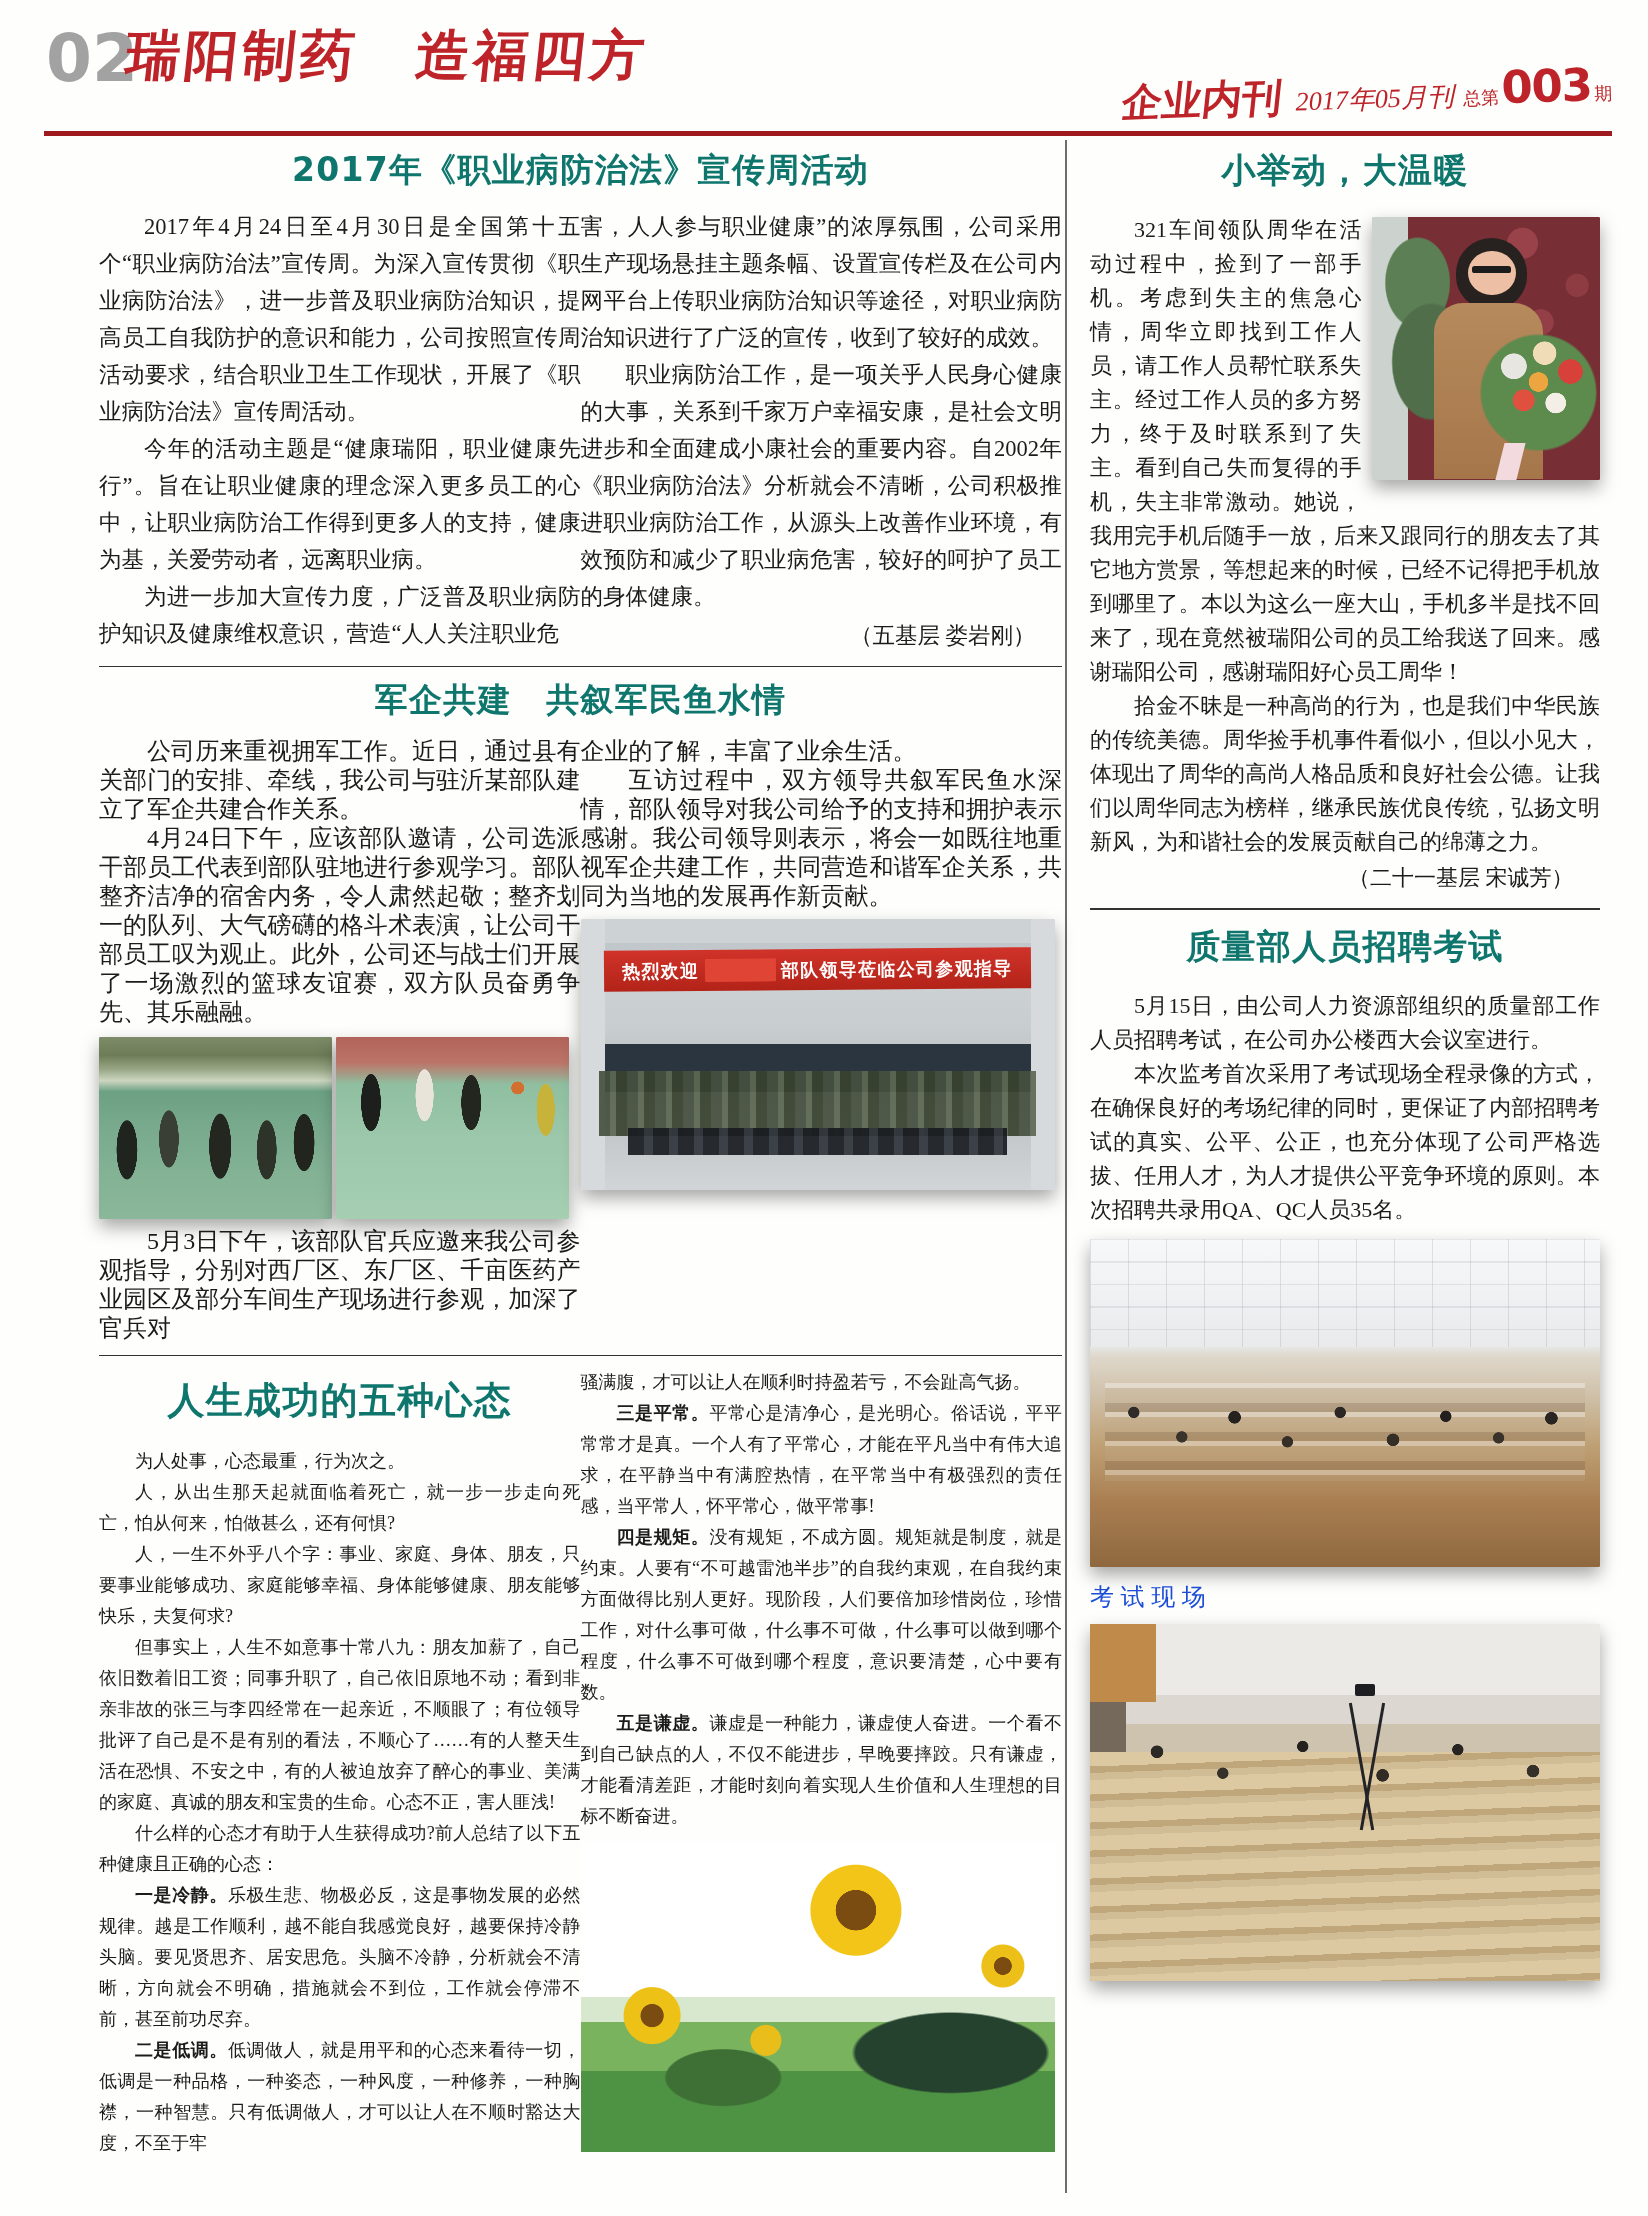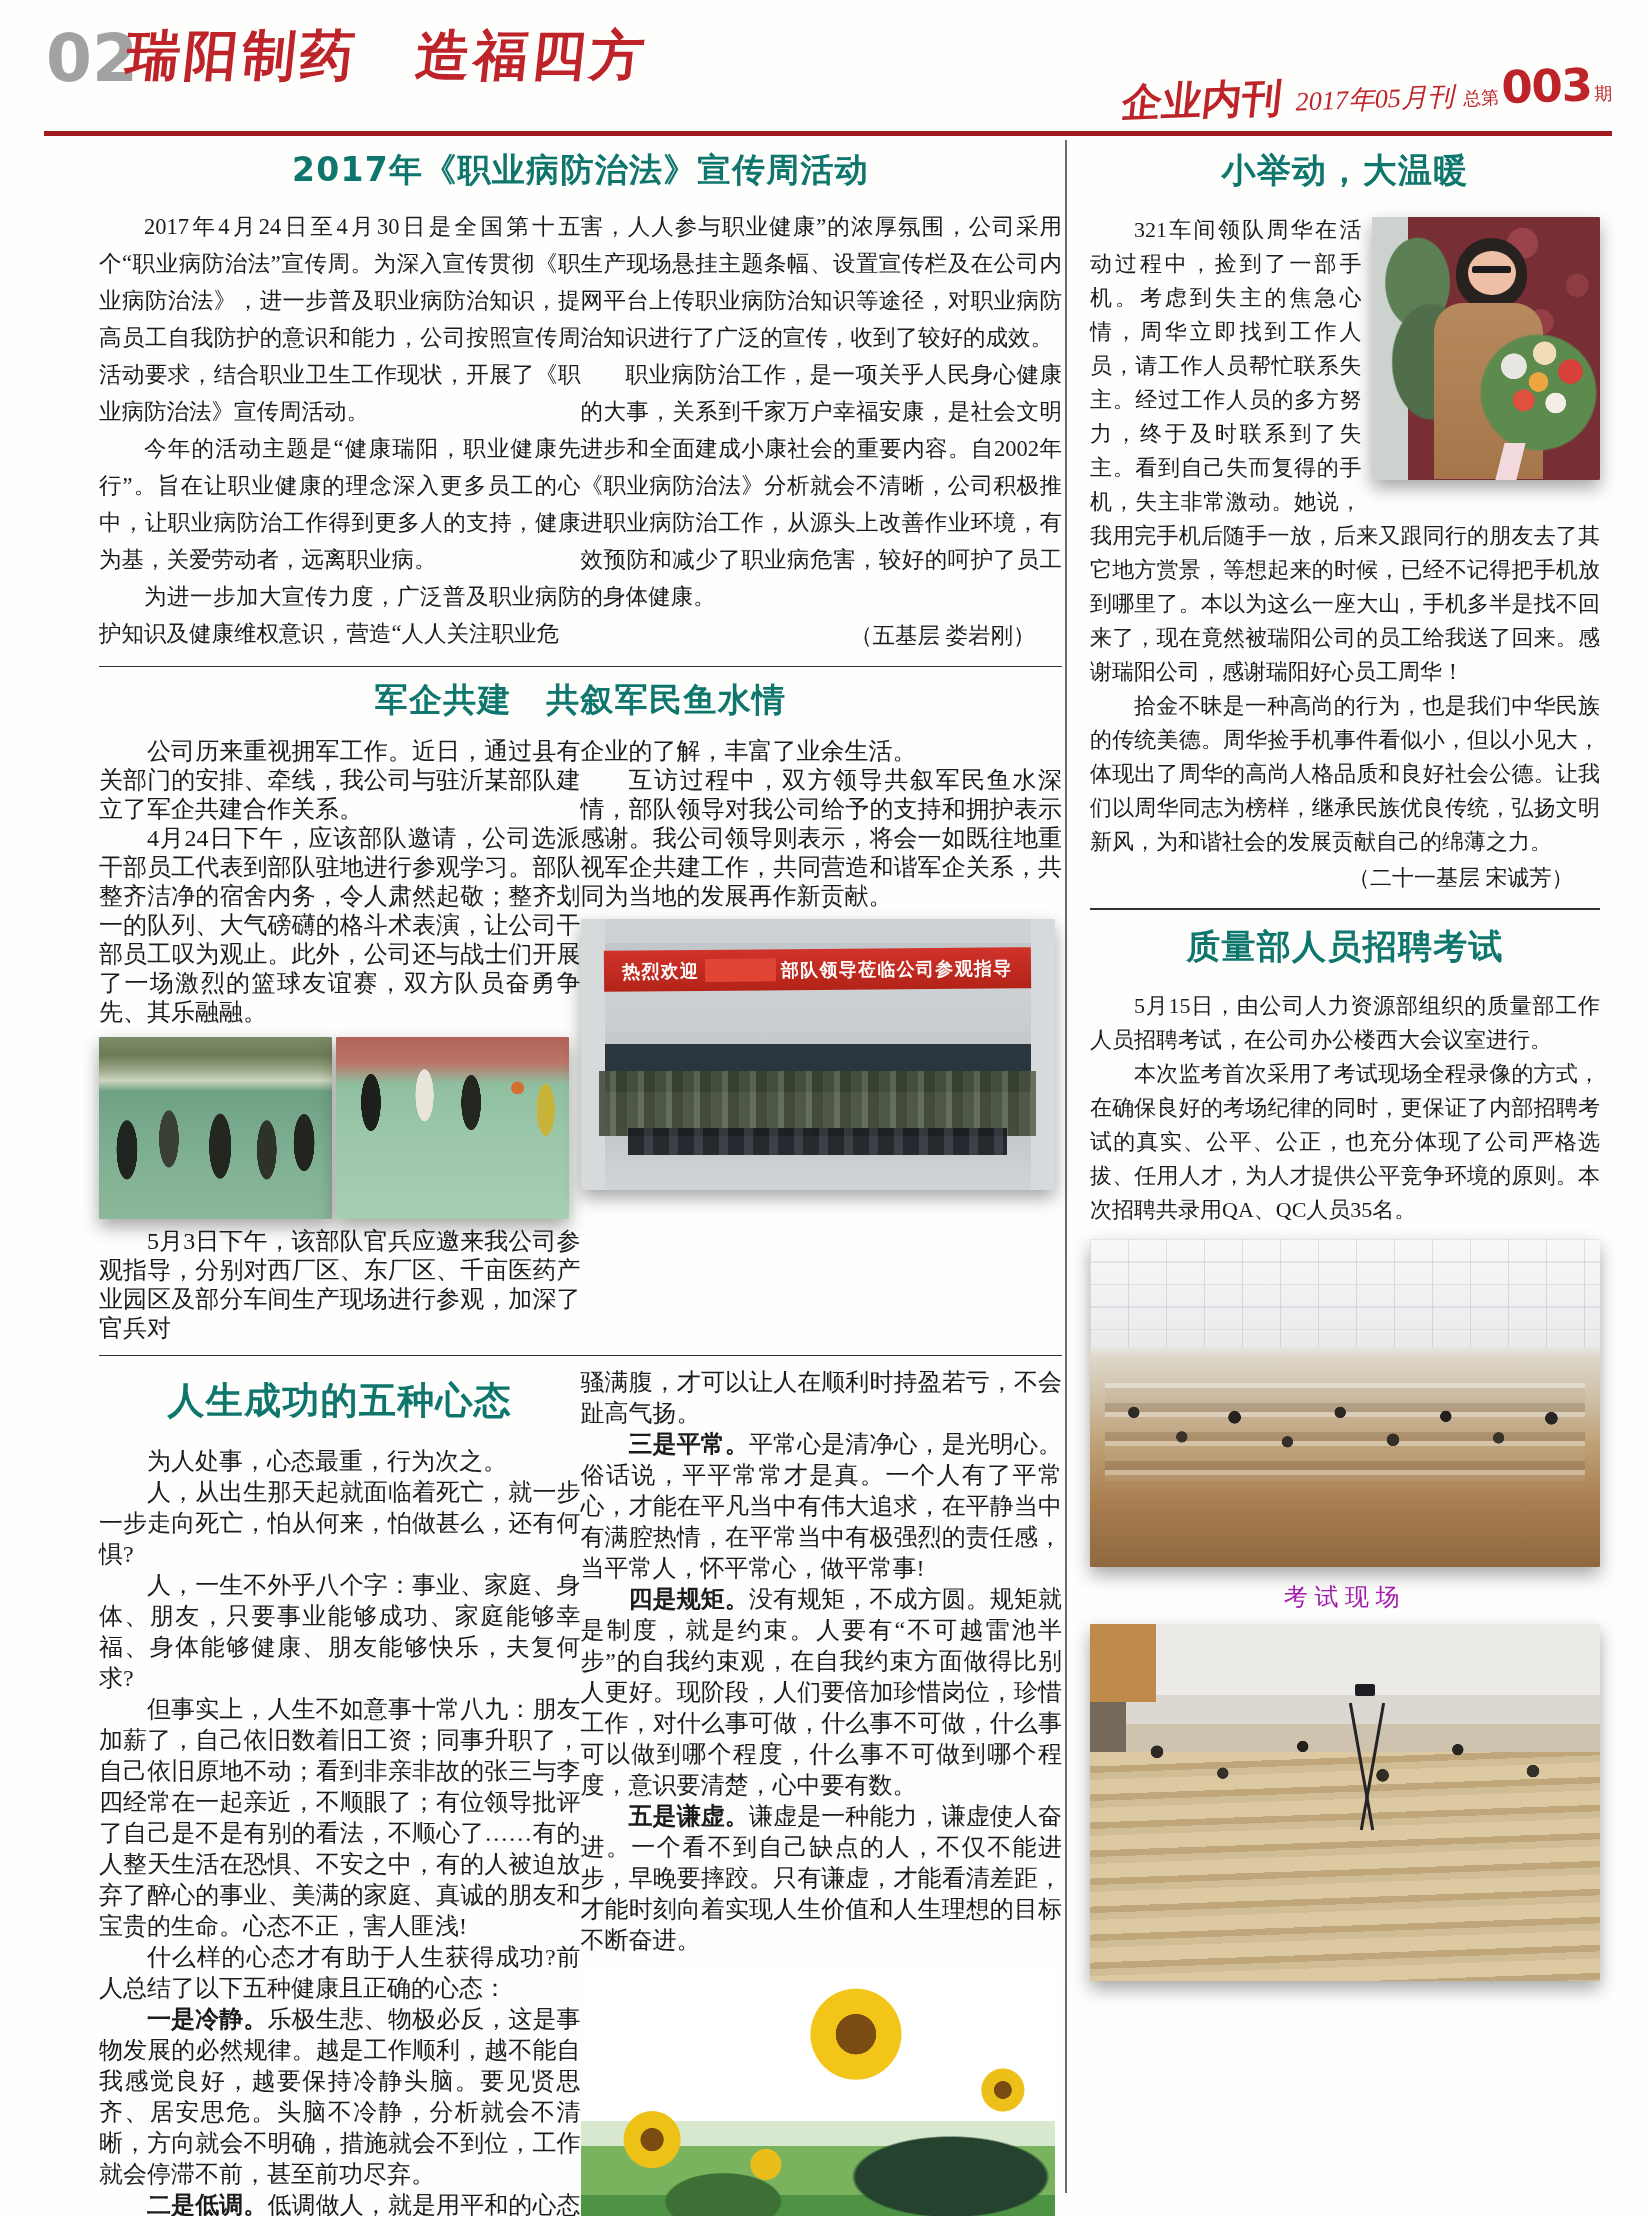--- a/index.html
+++ b/index.html
@@ -28,21 +28,21 @@
   .art1 .art-title,.art2 .art-title{font-size:33px;}
   .artA .art-title,.artB .art-title{font-size:34px;margin-bottom:18.5px;}
   .t3{font-size:37px;margin:9.2px 0 20px;}
   .cols{display:flex;}
   .col{flex:1;min-width:0;}
   .para{margin:0;text-align:justify;text-indent:2em;}
   .para.noindent{text-indent:0;}
   .para.right{text-align:right;text-indent:0;}
   .art1 .para{font-size:22.5px;line-height:37px;}
   .art2 .para{font-size:24px;line-height:29px;}
-  .art3 .para{font-size:24px;line-height:31px;font-family:Liberation Serif, serif;}
+  .art3 .para{font-size:18px;line-height:31px;font-family:Liberation Serif, serif;}
   .artA .para{font-size:22px;line-height:34px;}
   .artB .para{font-size:22px;line-height:34px;}
   .byline{padding-right:26.4px;margin-top:2.6px;}
   .hline{height:1.3px;background:#333;margin:12px 0 10.6px;}
   .right-region .hline{margin:13.2px 0 14.5px;}
 
   
   .photo{position:relative;box-shadow:0 8px 18.5px rgba(0,0,0,.35);border-radius:1.3px;overflow:hidden;}
   .photo-row{display:flex;gap:4px;margin:9.2px 0 8px;}
 
@@ -106,21 +106,21 @@
     radial-gradient(circle 6px at 6% 30%,#2e2b28 5.3px,transparent 6px),
     radial-gradient(circle 6px at 16% 55%,#3a332c 5.3px,transparent 6px),
     radial-gradient(circle 6.6px at 27% 35%,#24211e 6px,transparent 6.6px),
     radial-gradient(circle 6px at 38% 60%,#362f28 5.3px,transparent 6px),
     radial-gradient(circle 6px at 49% 30%,#2b2724 5.3px,transparent 6px),
     radial-gradient(circle 6.6px at 60% 58%,#352e26 6px,transparent 6.6px),
     radial-gradient(circle 6px at 71% 34%,#221f1c 5.3px,transparent 6px),
     radial-gradient(circle 6px at 82% 56%,#38322b 5.3px,transparent 6px),
     radial-gradient(circle 6.6px at 93% 36%,#2a2523 6px,transparent 6.6px),
     repeating-linear-gradient(180deg,rgba(255,255,255,.35) 0 5.3px,rgba(190,170,140,.25) 5.3px 20px,rgba(120,95,70,.3) 20px 29px);}
-  .exam-caption{text-align:center;font-size:24px;letter-spacing:6.6px;margin:14.5px 0 10.6px;color:#a21caf;}
+  .exam-caption{font-size:24px;letter-spacing:6.6px;margin:14.5px 0 10.6px;color:#1d4ed8;}
 
   .ph-exam2{width:510px;height:357px;background:
     linear-gradient(90deg,#75695c 0 7%,rgba(0,0,0,0) 7%),
     linear-gradient(180deg,#eceae6 0 20%,#dcd8d1 20% 28%,#cdc3ae 28% 38%,#c3b394 38% 100%);}
   .wall-accent{position:absolute;left:0;top:0;width:13%;height:22%;background:#c08a4a;}
   .chairs{position:absolute;left:0;right:0;bottom:0;height:64%;background:
     repeating-linear-gradient(178deg,#dcc9a2 0 14.5px,#bfa67b 14.5px 21px,#d0bd95 21px 28px);}
   .exam2-people{position:absolute;left:4%;right:4%;top:24%;height:30%;background:
     radial-gradient(circle 6.6px at 10% 40%,#2b2825 6px,transparent 6.6px),
     radial-gradient(circle 6px at 24% 60%,#35302a 5.3px,transparent 6px),

